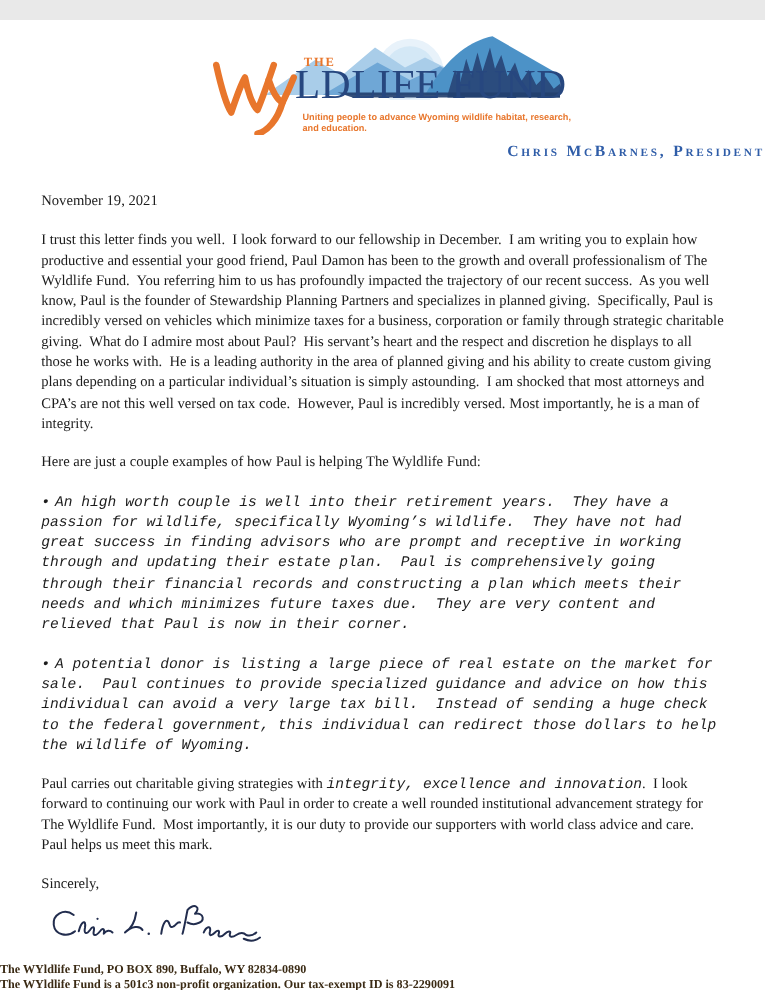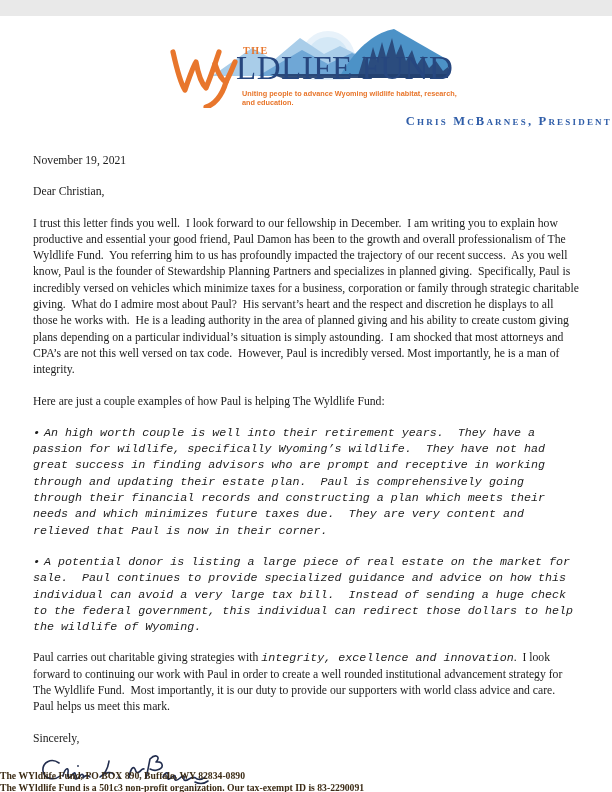--- a/index.html
+++ b/index.html
@@ -100,21 +100,20 @@
       <div class="tagline">Uniting people to advance Wyoming wildlife habitat, research, and education.</div>
     </div>
 
     <div class="president">Chris McBarnes, President</div>
   </header>
 
   <main class="body">
 
     <p class="para date">November 19, 2021</p>
 
-    <p class="para salutation">Dear Christian,</p>
 
     <p class="para first">I trust this letter finds you well.  I look forward to our fellowship in December.  I am writing you to explain how productive and essential your good friend, Paul Damon has been to the growth and overall professionalism of The Wyldlife Fund.  You referring him to us has profoundly impacted the trajectory of our recent success.  As you well know, Paul is the founder of Stewardship Planning Partners and specializes in planned giving.  Specifically, Paul is incredibly versed on vehicles which minimize taxes for a business, corporation or family through strategic charitable giving.  What do I admire most about Paul?  His servant’s heart and the respect and discretion he displays to all those he works with.  He is a leading authority in the area of planned giving and his ability to create custom giving plans depending on a particular individual’s situation is simply astounding.  I am shocked that most attorneys and CPA’s are not this well versed on tax code.  However, Paul is incredibly versed. Most importantly, he is a man of integrity.</p>
 
     <p class="para">Here are just a couple examples of how Paul is helping The Wyldlife Fund:</p>
 
     <p class="para bullet italic"><span class="marker">•</span><span>An high worth couple is well into their retirement years.  They have a passion for wildlife, specifically Wyoming’s wildlife.  They have not had great success in finding advisors who are prompt and receptive in working through and updating their estate plan.  Paul is comprehensively going through their financial records and constructing a plan which meets their needs and which minimizes future taxes due.  They are very content and relieved that Paul is now in their corner.</span></p>
 
     <p class="para bullet italic"><span class="marker">•</span><span>A potential donor is listing a large piece of real estate on the market for sale.  Paul continues to provide specialized guidance and advice on how this individual can avoid a very large tax bill.  Instead of sending a huge check to the federal government, this individual can redirect those dollars to help the wildlife of Wyoming.</span></p>
 
     <p class="para"><span>Paul carries out charitable giving strategies with </span><span class="i">integrity, excellence and innovation</span><span>.  I look forward to continuing our work with Paul in order to create a well rounded institutional advancement strategy for The Wyldlife Fund.  Most importantly, it is our duty to provide our supporters with world class advice and care.  Paul helps us meet this mark.</span></p>

